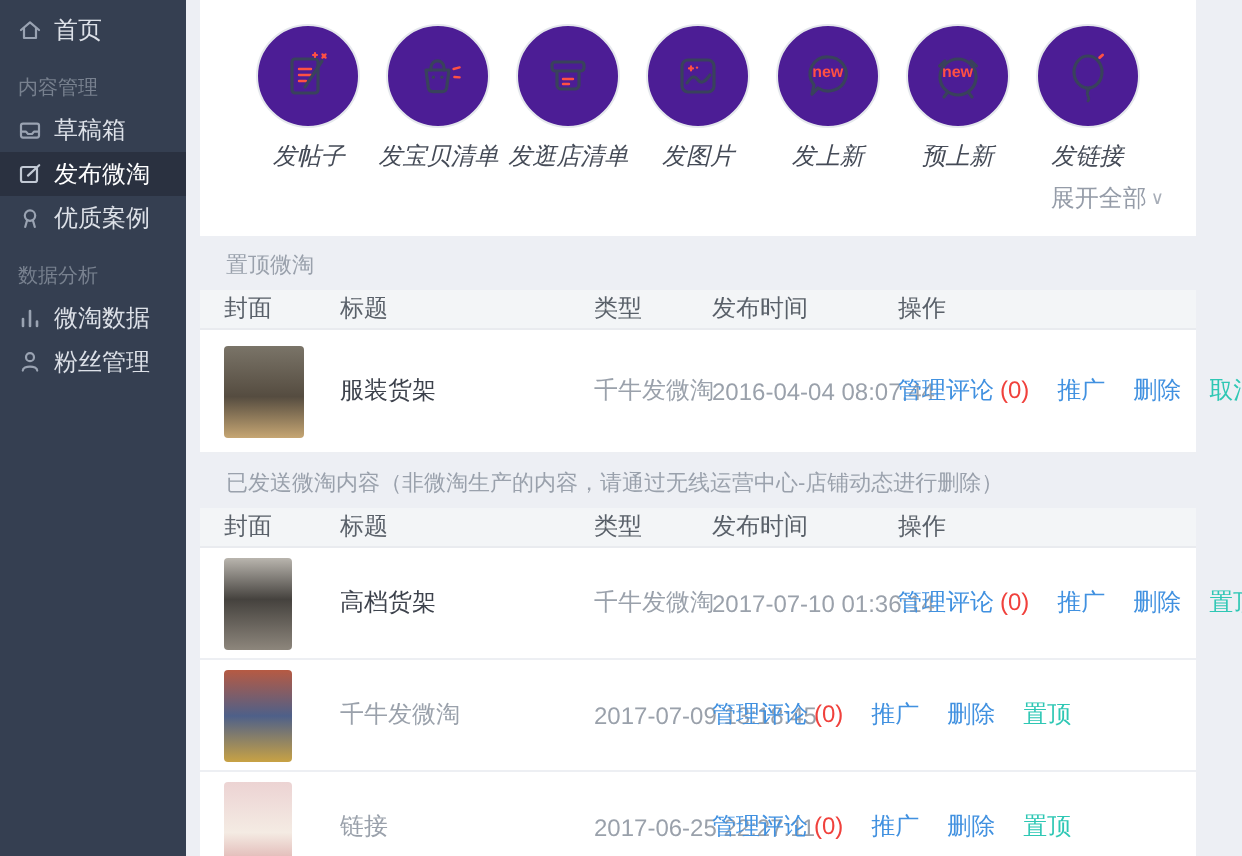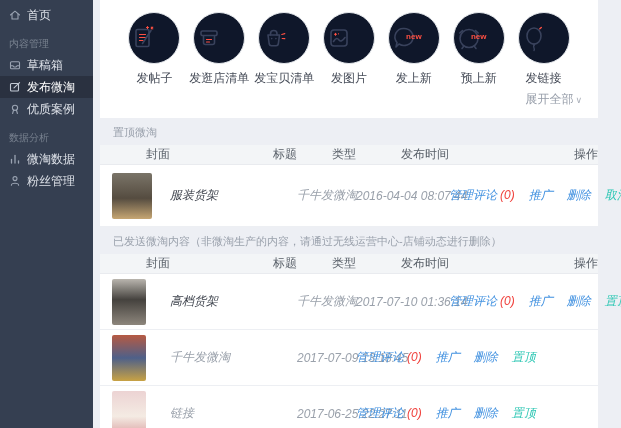--- a/index.html
+++ b/index.html
@@ -20,38 +20,38 @@
   
   .main { position:absolute; left:93px; right:0; top:0; bottom:0;
     background:#edeff4; padding-left:7px; }
   .card { background:#ffffff; }
 
   
   .quick-card { height:118px; padding:12px 14px 0 14px; display:flex; flex-direction:column; }
   .qa-row { display:flex; justify-content:space-between; padding:0 8px; }
   .qa { width:66px; display:flex; flex-direction:column; align-items:center; cursor:pointer; }
   .qa-circle { position:relative; width:52px; height:52px; border:1px solid #e5e8ec;
-    border-radius:50%; display:flex; align-items:center; background:#0f172a; }
+    border-radius:50%; display:flex; align-items:center; justify-content:center; background:#4c1d95; }
   .qa-circle svg { display:block; }
   .qa-badge { position:absolute; left:50%; top:46%; transform:translate(-50%,-50%);
     font-size:8px; font-weight:bold; color:var(--accent-red); letter-spacing:0; }
-  .qa-label { margin-top:6px; font-size:12px; color:#454b57; white-space:nowrap; }
+  .qa-label { margin-top:6px; font-size:12px; color:#454b57; white-space:nowrap;font-style:italic; }
   .expand-row { display:flex; justify-content:flex-end; margin-top:4px; padding-right:2px; }
   .expand-link { font-size:12px; color:#959ca8; cursor:pointer; display:flex; align-items:center; gap:2px; }
   .caret { font-size:9px; color:#a8aeb8; }
 
   
   .section-label { padding:7px 0 5px 13px; font-size:11px; color:#9aa1ac; white-space:nowrap; overflow:hidden; }
 
   .tbl { width:100%; }
   .trow { display:grid; grid-template-columns:58px 127px 59px 93px auto;
     padding-left:12px; align-items:center; background:#fff; }
-  .thead { height:20px; background:#f3f5f7; border-bottom:1px solid #e9ebef;text-align:right; }
+  .thead { height:20px; background:#f3f5f7; border-bottom:1px solid #e9ebef; }
   .thead .th { font-size:12px; color:#596069; }
-  .tr { border-bottom:1px solid #edeff3;font-style:italic; }
+  .tr { border-bottom:1px solid #edeff3; }
   .tr1 { height:62px; }
   .tr2 { height:56px; }
   .cover { border-radius:2px; }
   .cover-lg { width:40px; height:46px; }
   .cover-sm { width:34px; height:46px; }
   .title-cell { font-size:12px; color:#3d424c; padding-right:8px; line-height:1.3; }
   .muted-cell { font-size:12px; color:#9aa1ab; white-space:nowrap; }
   .actions { display:flex; align-items:center; gap:14px; font-size:12px; white-space:nowrap; }
   .lnk { color:var(--link-blue); cursor:pointer; }
   .cnt { color:var(--danger-red); margin-left:3px; }
@@ -140,39 +140,39 @@
               <path d="M18.5 3.5 v2 M17.5 4.5 h2" stroke="#ff5043" stroke-width="1.1"></path>
               <path d="M22.2 4.2 l1.6 1.6 M23.8 4.2 l-1.6 1.6" stroke="#ff5043" stroke-width="1.1"></path>
             </svg>
           </div>
           <div class="qa-label">发帖子</div>
         </div>
 
         <div class="qa">
           <div class="qa-circle">
             <svg width="30" height="30" viewBox="0 0 30 30" fill="none" stroke-linecap="round" stroke-linejoin="round">
-              <path d="M8.5 8 H21.5 A1.5 1.5 0 0 1 23 9.5 V11 A1.5 1.5 0 0 1 21.5 12.5 H8.5 A1.5 1.5 0 0 1 7 11 V9.5 A1.5 1.5 0 0 1 8.5 8 Z" stroke="#39425c" stroke-width="1.6"></path>
-              <path d="M9.5 13.5 V19.5 A2 2 0 0 0 11.5 21.5 H18.5 A2 2 0 0 0 20.5 19.5 V13.5" stroke="#39425c" stroke-width="1.6"></path>
-              <path d="M12.5 16.5 H17.5 M12.5 19 H15.5" stroke="#ff5043" stroke-width="1.2"></path>
-            </svg>
-          </div>
-          <div class="qa-label">发逛店清单</div>
-        </div>
-
-        <div class="qa">
-          <div class="qa-circle">
-            <svg width="30" height="30" viewBox="0 0 30 30" fill="none" stroke-linecap="round" stroke-linejoin="round">
               <path d="M9 12 H20.5 L19.3 21 A2.2 2.2 0 0 1 17.1 22.8 H12.4 A2.2 2.2 0 0 1 10.2 21 Z" stroke="#39425c" stroke-width="1.6"></path>
               <path d="M11.5 12 V10.7 A3.2 3.2 0 0 1 18 10.7 V12" stroke="#39425c" stroke-width="1.6"></path>
               <circle cx="12.7" cy="15.6" r="0.8" fill="#39425c"></circle>
                 <circle cx="16.9" cy="15.6" r="0.8" fill="#39425c"></circle>
               <path d="M22.8 11.5 l3 -0.8 M23.2 15.5 l2.6 0.2" stroke="#ff5043" stroke-width="1.2"></path>
             </svg>
           </div>
           <div class="qa-label">发宝贝清单</div>
+        </div>
+
+        <div class="qa">
+          <div class="qa-circle">
+            <svg width="30" height="30" viewBox="0 0 30 30" fill="none" stroke-linecap="round" stroke-linejoin="round">
+              <path d="M8.5 8 H21.5 A1.5 1.5 0 0 1 23 9.5 V11 A1.5 1.5 0 0 1 21.5 12.5 H8.5 A1.5 1.5 0 0 1 7 11 V9.5 A1.5 1.5 0 0 1 8.5 8 Z" stroke="#39425c" stroke-width="1.6"></path>
+              <path d="M9.5 13.5 V19.5 A2 2 0 0 0 11.5 21.5 H18.5 A2 2 0 0 0 20.5 19.5 V13.5" stroke="#39425c" stroke-width="1.6"></path>
+              <path d="M12.5 16.5 H17.5 M12.5 19 H15.5" stroke="#ff5043" stroke-width="1.2"></path>
+            </svg>
+          </div>
+          <div class="qa-label">发逛店清单</div>
         </div>
 
         <div class="qa">
           <div class="qa-circle">
             <svg width="30" height="30" viewBox="0 0 30 30" fill="none" stroke-linecap="round" stroke-linejoin="round">
               <rect x="7" y="7" width="16" height="16" rx="3" stroke="#39425c" stroke-width="1.6"></rect>
               <path d="M9.5 18.5 C12 14.5 13.5 15 15 17 C16.5 19 18.5 18 21 14.5" stroke="#39425c" stroke-width="1.6"></path>
               <path d="M11.5 10.2 v2 M10.5 11.2 h2" stroke="#ff5043" stroke-width="1.1"></path>
               <circle cx="14.5" cy="10.8" r="0.6" fill="#ff5043"></circle>
             </svg>

